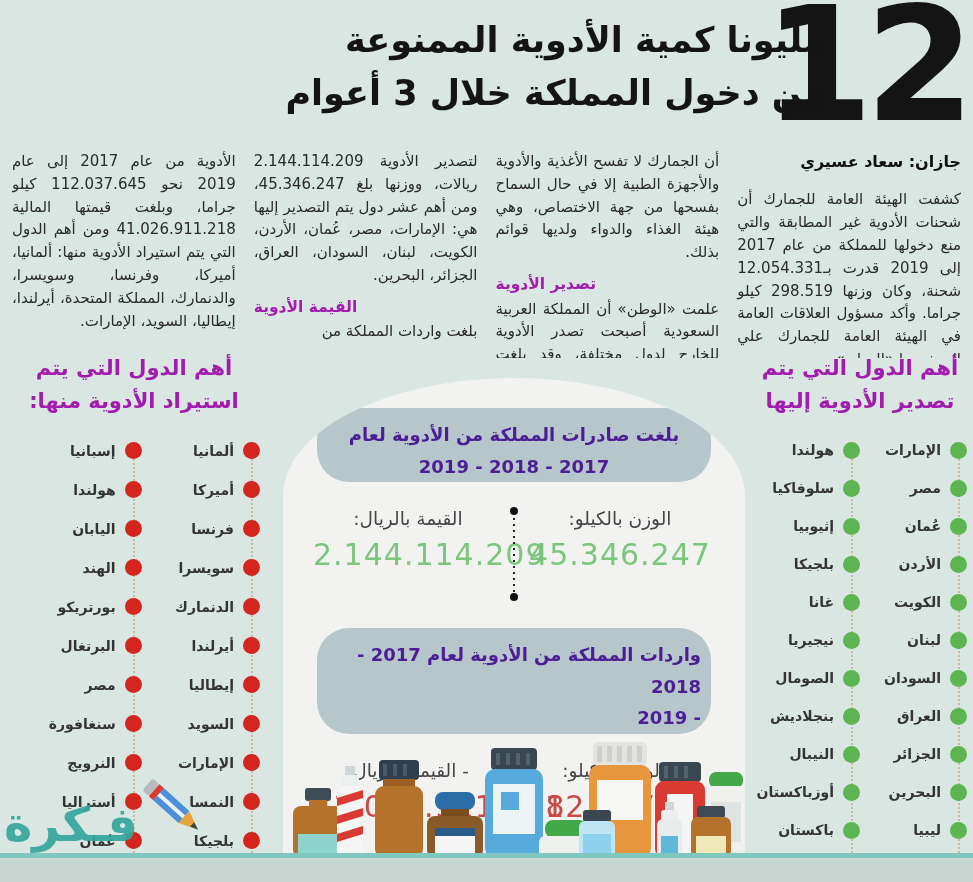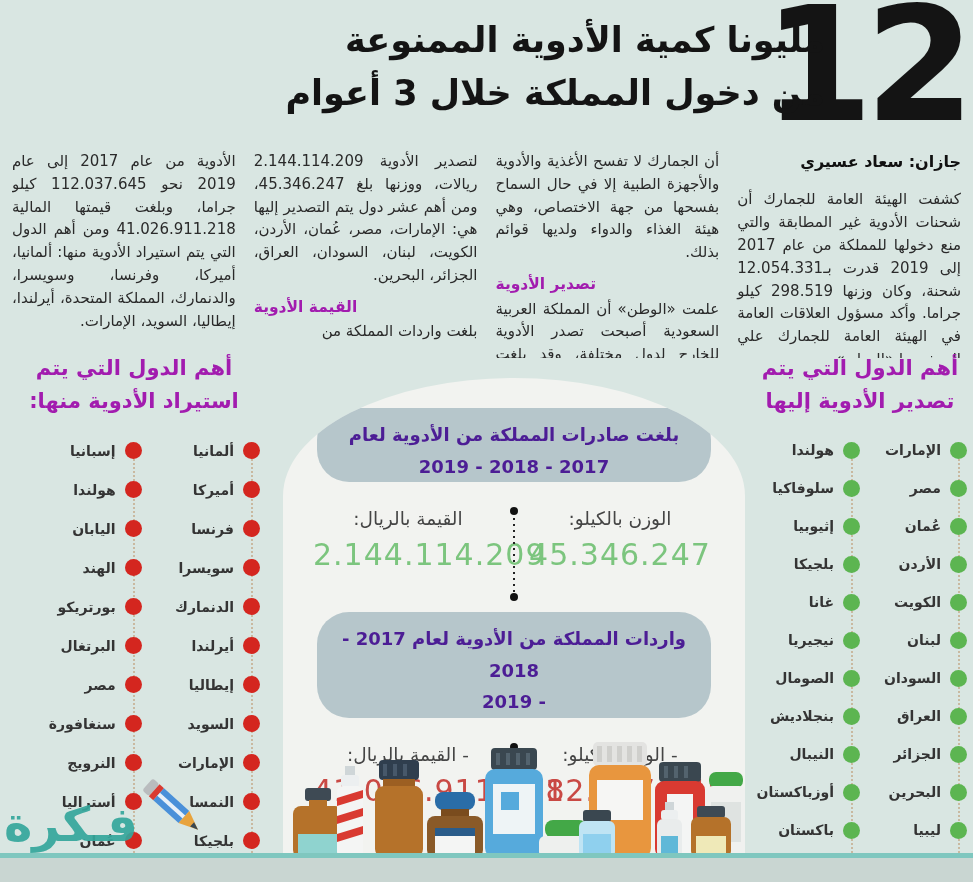--- a/index.html
+++ b/index.html
@@ -52,21 +52,21 @@
     position:absolute; left:283px; top:378px; width:462px; bottom:0;
     background:#f2f3f0; border-radius:231px 231px 0 0 / 118px 118px 0 0;
     overflow:hidden;
   }
   .pill {
     margin:0 34px; background:#b6c6cb; border-radius:32px;
     padding:11px 10px 0; text-align:center;
     font-size:18px; font-weight:800; color:#4c1d95; line-height:1.75;
   }
   .pill-1 { margin-top:30px; }
-  .pill-2 { margin-top:8px; }
+  .pill-2 { margin-top:24px;text-align:right; }
   .stats { display:flex; justify-content:center; align-items:flex-start; gap:10px; margin-top:26px; height:96px; }
   .stat-group { width:190px; text-align:center; }
   .stat-label { font-size:18.5px; color:#454545; margin-bottom:8px; }
   .stat-value { font-size:30px; letter-spacing:1px; direction:ltr; }
   .stat-value.green { color:#7cc57e; }
   .stat-value.red { color:#c94944; }
   .sep { position:relative; width:2px; height:84px; margin-top:4px;
     background-image:repeating-linear-gradient(#222 0 2px, transparent 2px 6px); }
   .sep::before, .sep::after {
     content:""; position:absolute; left:-3px; width:8px; height:8px;

